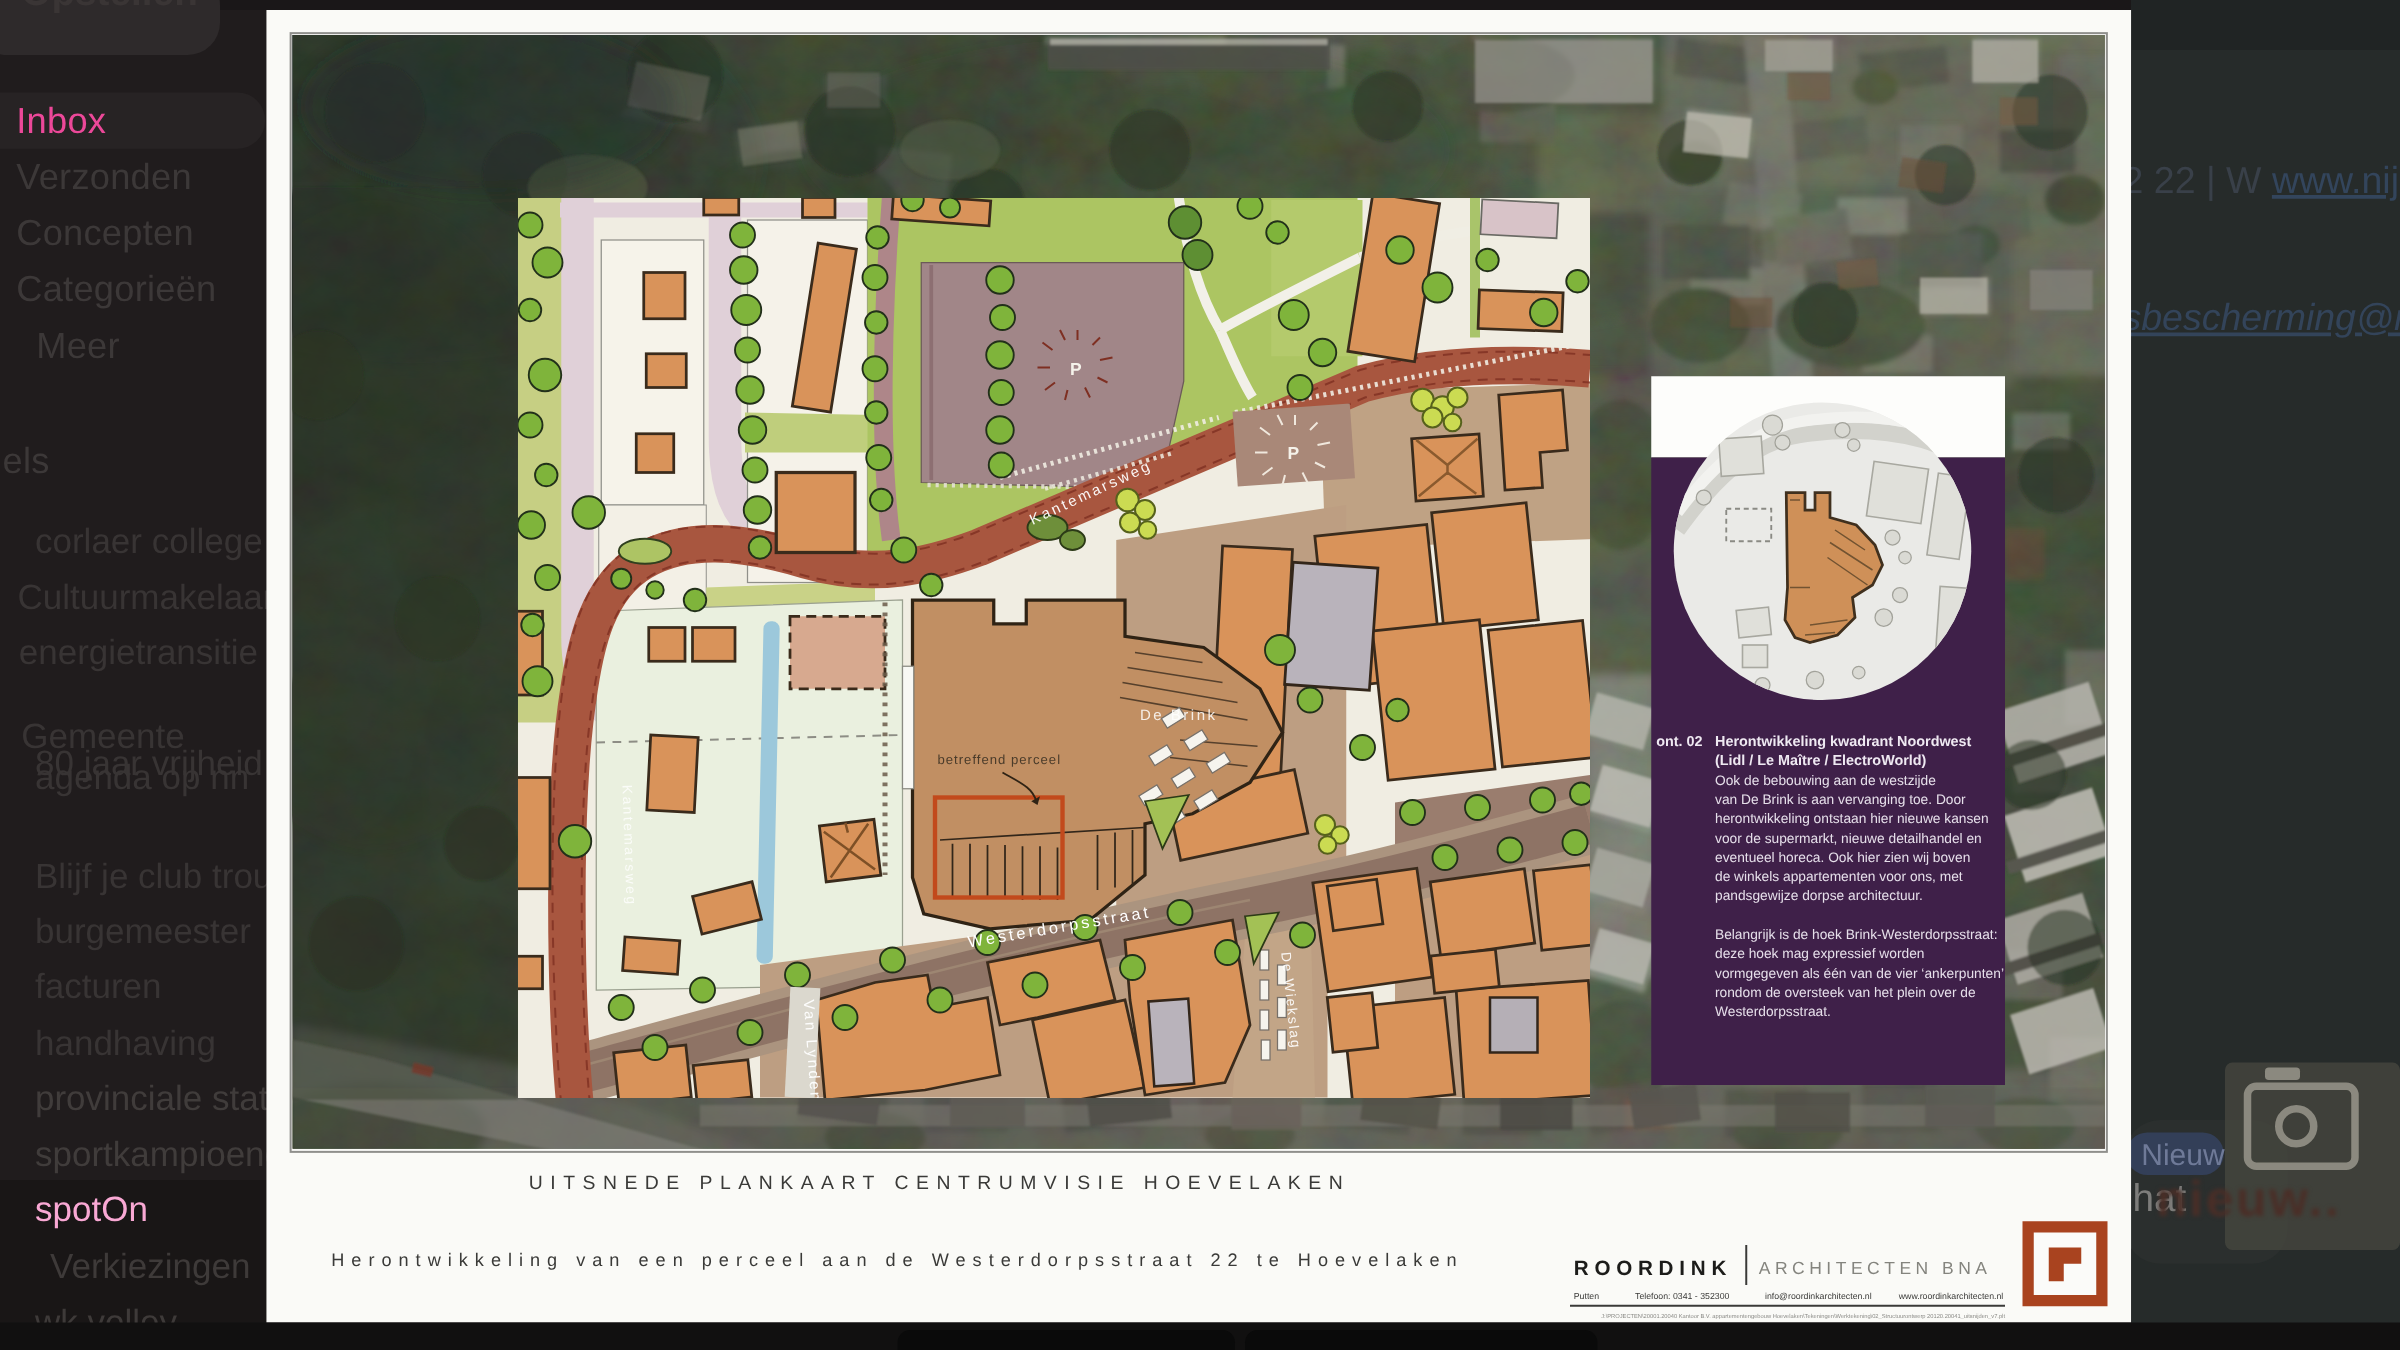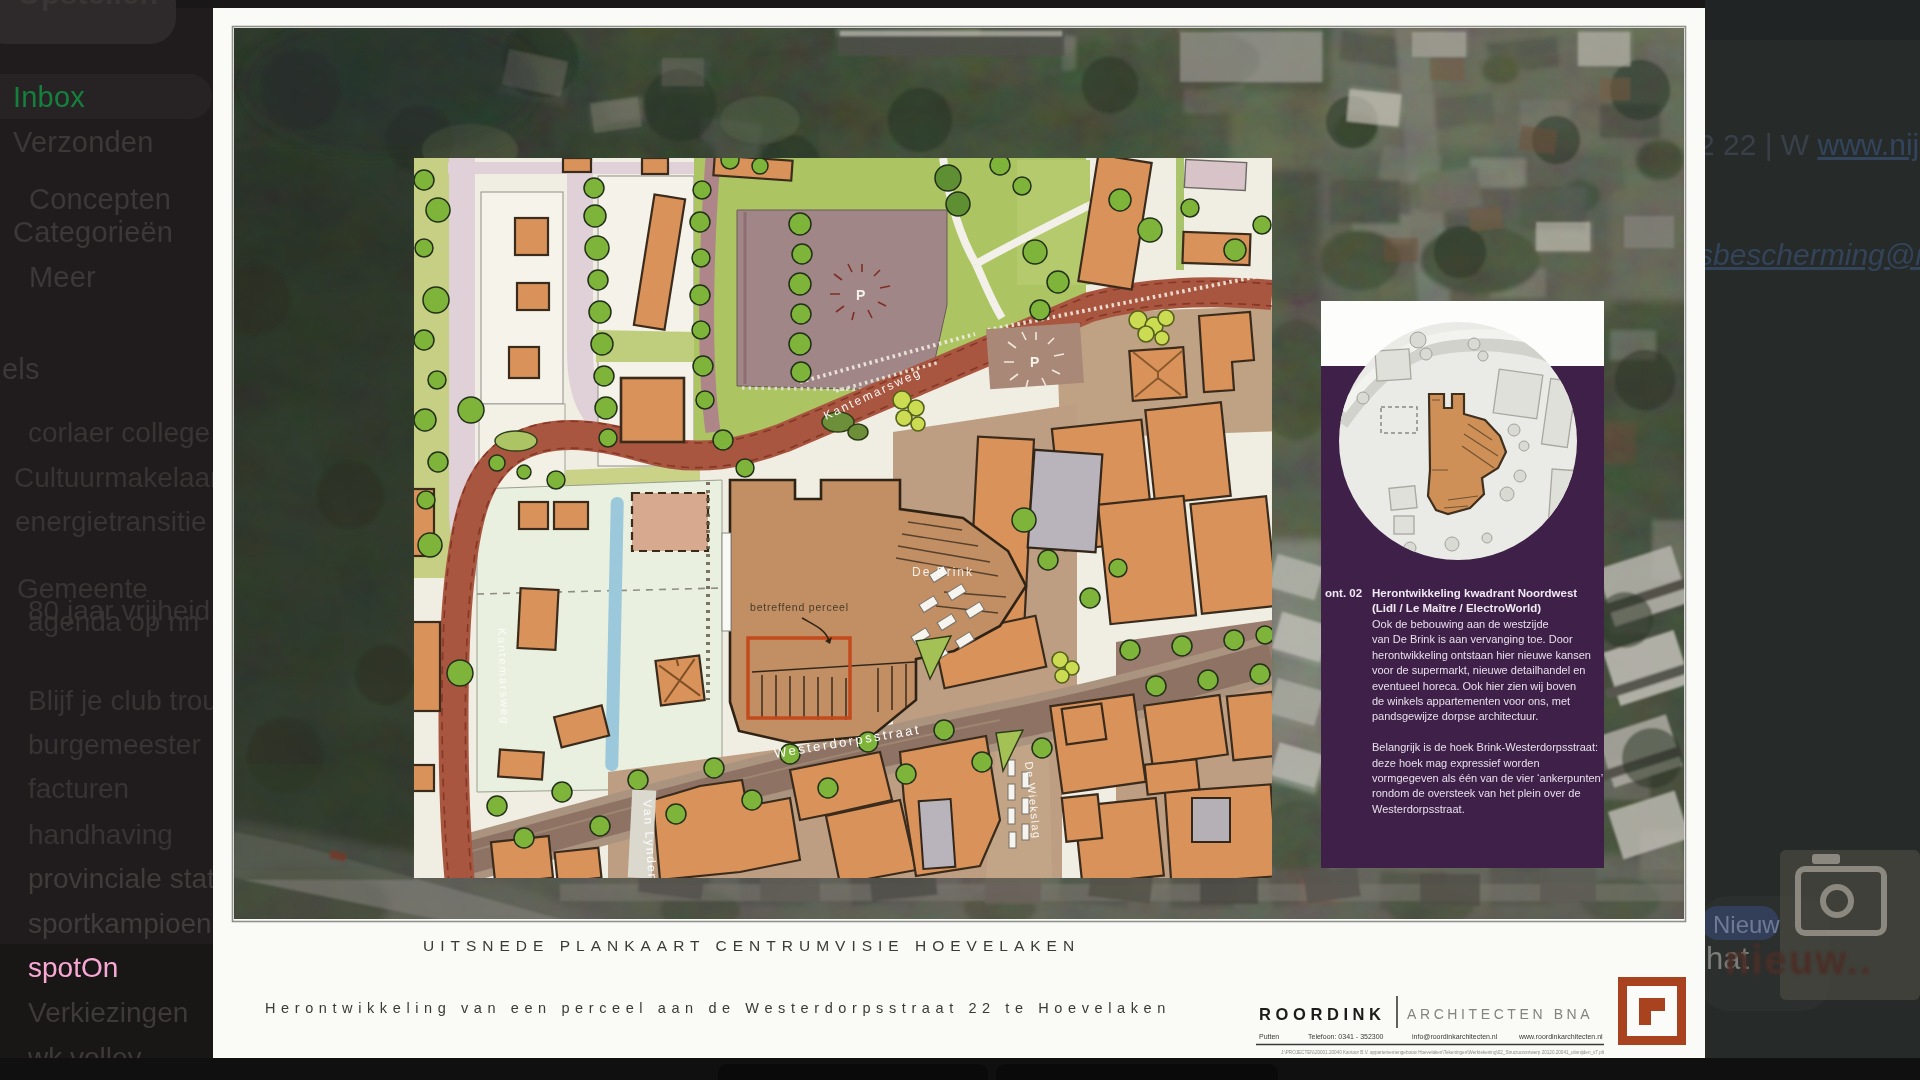--- a/index.html
+++ b/index.html
@@ -15,40 +15,40 @@
 <div id="stage">
 
   <div class="abs" style="left:0;top:0;width:214px;height:1080px;background:#201c1d;"></div>
   <div class="abs" style="left:0;top:0;width:1920px;height:8px;background:#1a1718;"></div>
   <div class="abs" style="left:0;top:944px;width:214px;height:136px;background:#191616;"></div>
 
   <div class="abs" style="left:-20px;top:-22px;width:196px;height:66px;background:#2e2a2b;border-radius:26px;"></div>
   <div class="abs" style="left:17px;top:-24px;color:#3a3535;font-size:31px;font-weight:bold;">Opstellen</div>
 
   <div class="abs" style="left:0;top:74px;width:212px;height:45px;background:#272324;border-radius:0 22px 22px 0;"></div>
-  <div class="sbtxt" style="left:13px;top:81px;color:#15803d;text-align:right;">Inbox</div>
+  <div class="sbtxt" style="left:13px;top:81px;color:#ec4899;text-align:right;">Inbox</div>
   <div class="sbtxt" style="left:13px;top:126px;">Verzonden</div>
-  <div class="sbtxt" style="left:13px;top:183px;margin-left:16px;">Concepten</div>
+  <div class="sbtxt" style="left:13px;top:171px;">Concepten</div>
   <div class="sbtxt" style="left:13px;top:216px;">Categorieën</div>
   <div class="sbtxt" style="left:13px;top:261px;margin-left:16px;">Meer</div>
   <div class="sbtxt" style="left:2px;top:353px;color:#3c3838;">els</div>
   <div class="lbl" style="left:16px;top:417px;margin-left:12px;">corlaer college</div>
   <div class="lbl" style="left:14px;top:462px;">Cultuurmakelaars</div>
   <div class="lbl" style="left:15px;top:506px;">energietransitie</div>
   <div class="lbl" style="left:17px;top:573px;">Gemeente</div>
   <div class="lbl" style="left:28px;top:595px;">80 jaar vrijheid</div>
   <div class="lbl" style="left:28px;top:606px;">agenda op nn</div>
   <div class="lbl" style="left:28px;top:685px;">Blijf je club trouw</div>
   <div class="lbl" style="left:28px;top:729px;">burgemeester</div>
   <div class="lbl" style="left:28px;top:773px;">facturen</div>
   <div class="lbl" style="left:28px;top:819px;">handhaving</div>
   <div class="lbl" style="left:28px;top:863px;color:#403c3b;">provinciale staten</div>
   <div class="lbl" style="left:28px;top:908px;color:#403c3b;">sportkampioenen</div>
   <div class="lbl" style="left:28px;top:952px;color:#f9a8d4;">spotOn</div>
-  <div class="lbl" style="left:28px;top:997px;color:#3e3a39;">Verkiezingen</div>
+  <div class="lbl" style="left:40px;top:997px;color:#3e3a39;">Verkiezingen</div>
   <div class="lbl" style="left:28px;top:1042px;color:#3e3a39;">wk volley</div>
 
   <div class="abs" style="left:1705px;top:0;width:215px;height:1080px;background:#262b2a;"></div>
   <div class="abs" style="left:1705px;top:0;width:215px;height:40px;background:#202424;"></div>
   <div class="abs" style="left:1698px;top:128px;color:#394049;font-size:30px;white-space:nowrap;">2 22 | W <span style="color:#33455c;text-decoration:underline;">www.nijkerk</span></div>
   <div class="abs" style="left:1698px;top:238px;color:#33445a;font-size:30px;font-style:italic;text-decoration:underline;white-space:nowrap;">sbescherming@nijke</div>
 
   <div class="abs" style="left:1700px;top:896px;width:130px;height:115px;background:#2b2f2e;border-radius:28px;"></div>
   <div class="abs" style="left:1701px;top:906px;width:78px;height:34px;background:#333f58;border-radius:17px;"></div>
   <div class="abs" style="left:1713px;top:911px;color:#6f7a98;font-size:24px;">Nieuw</div>

